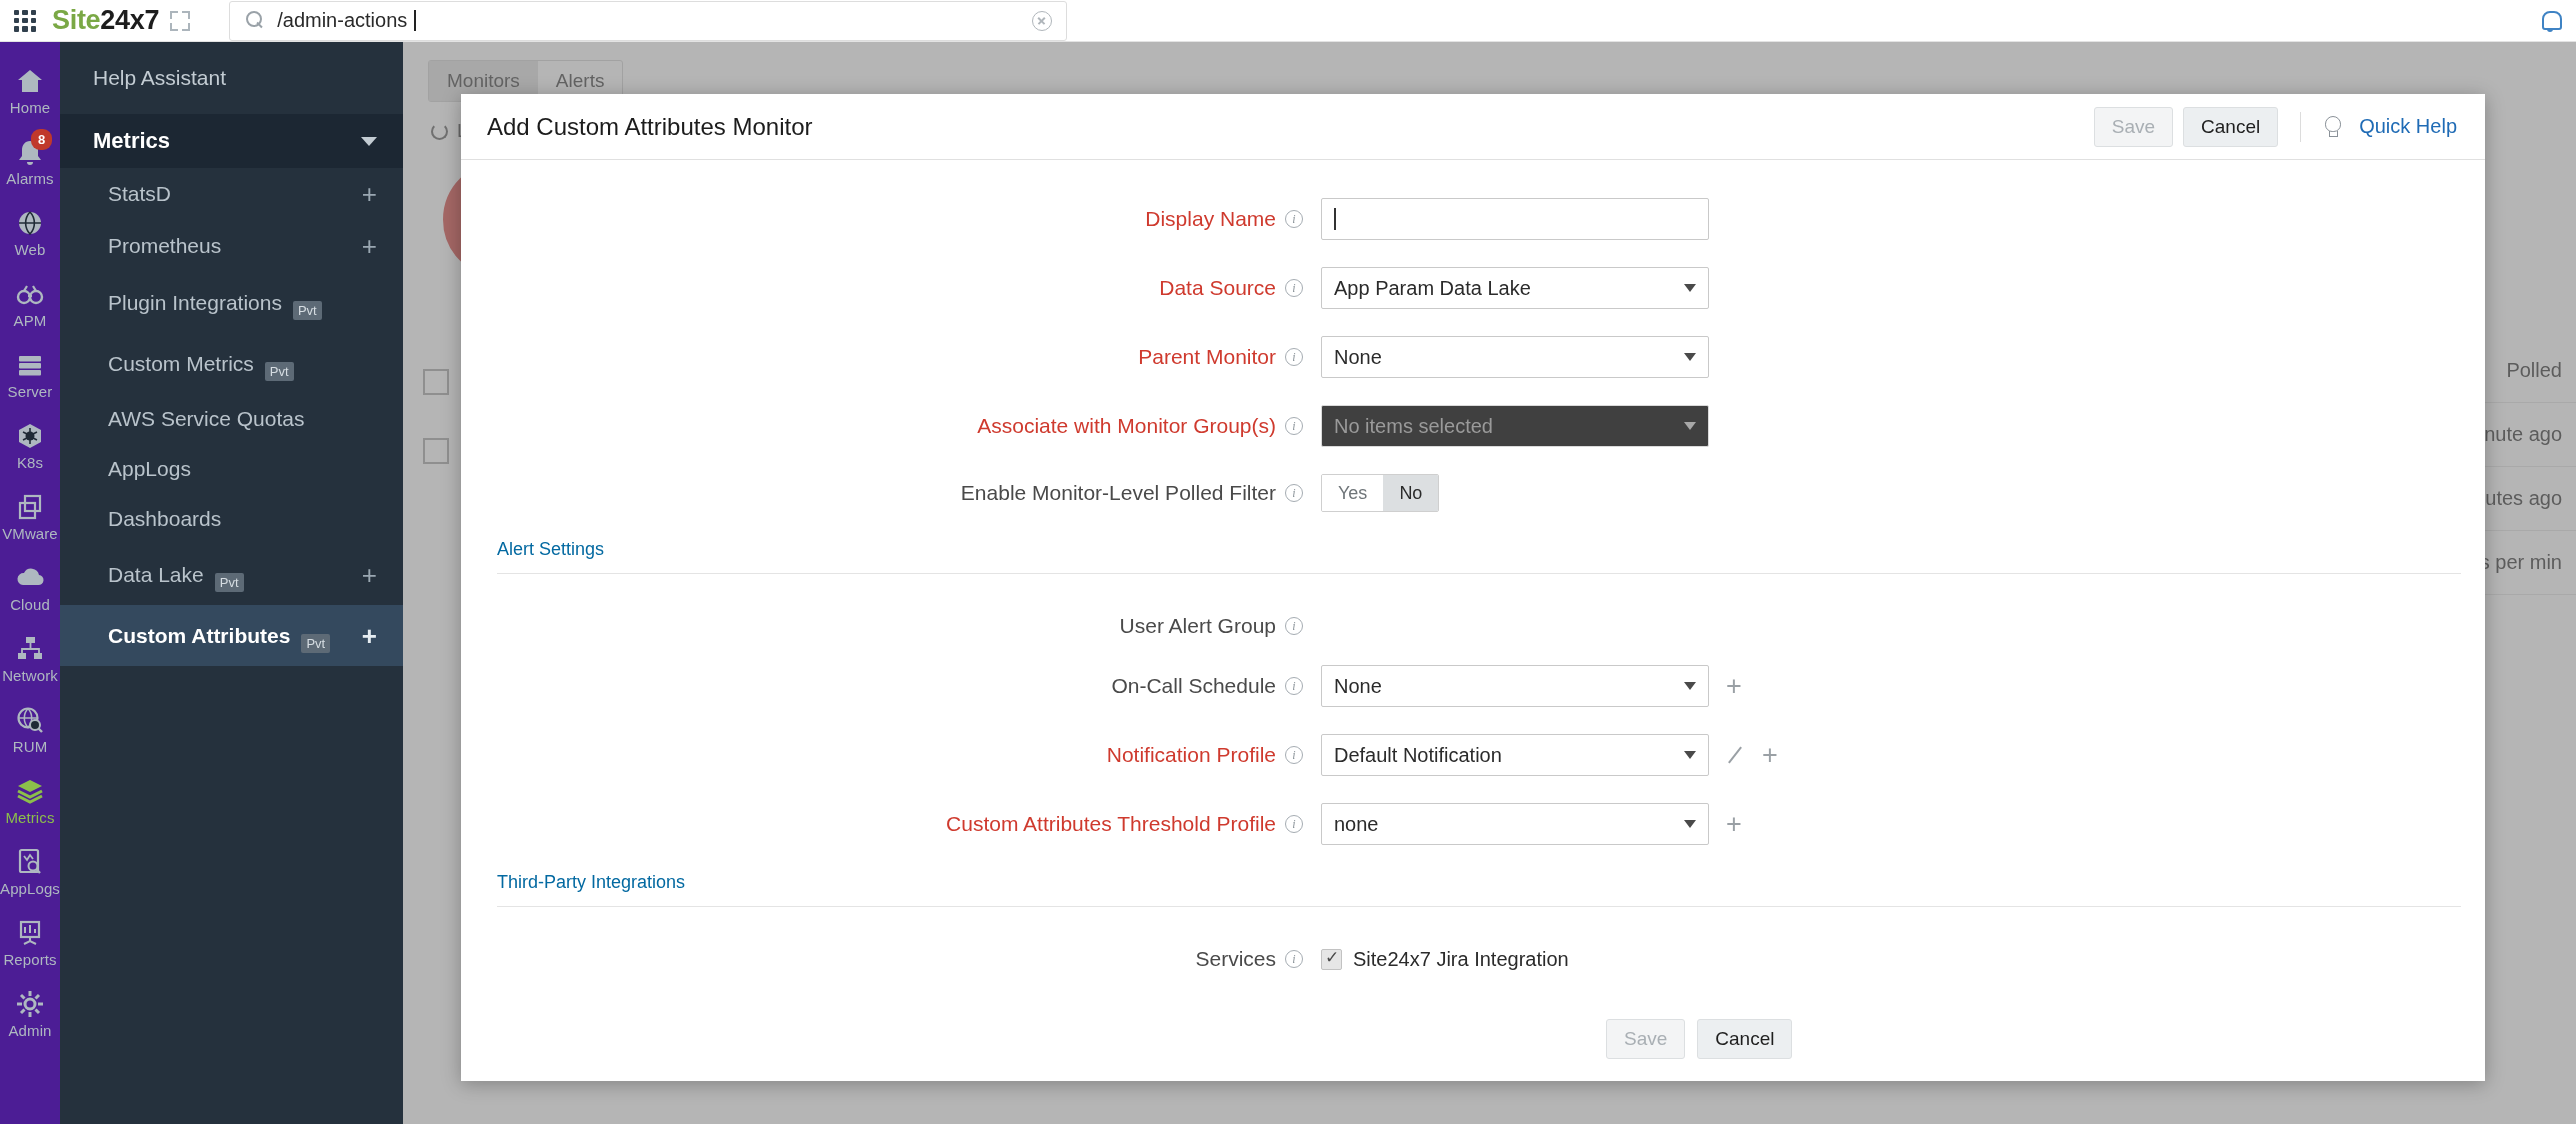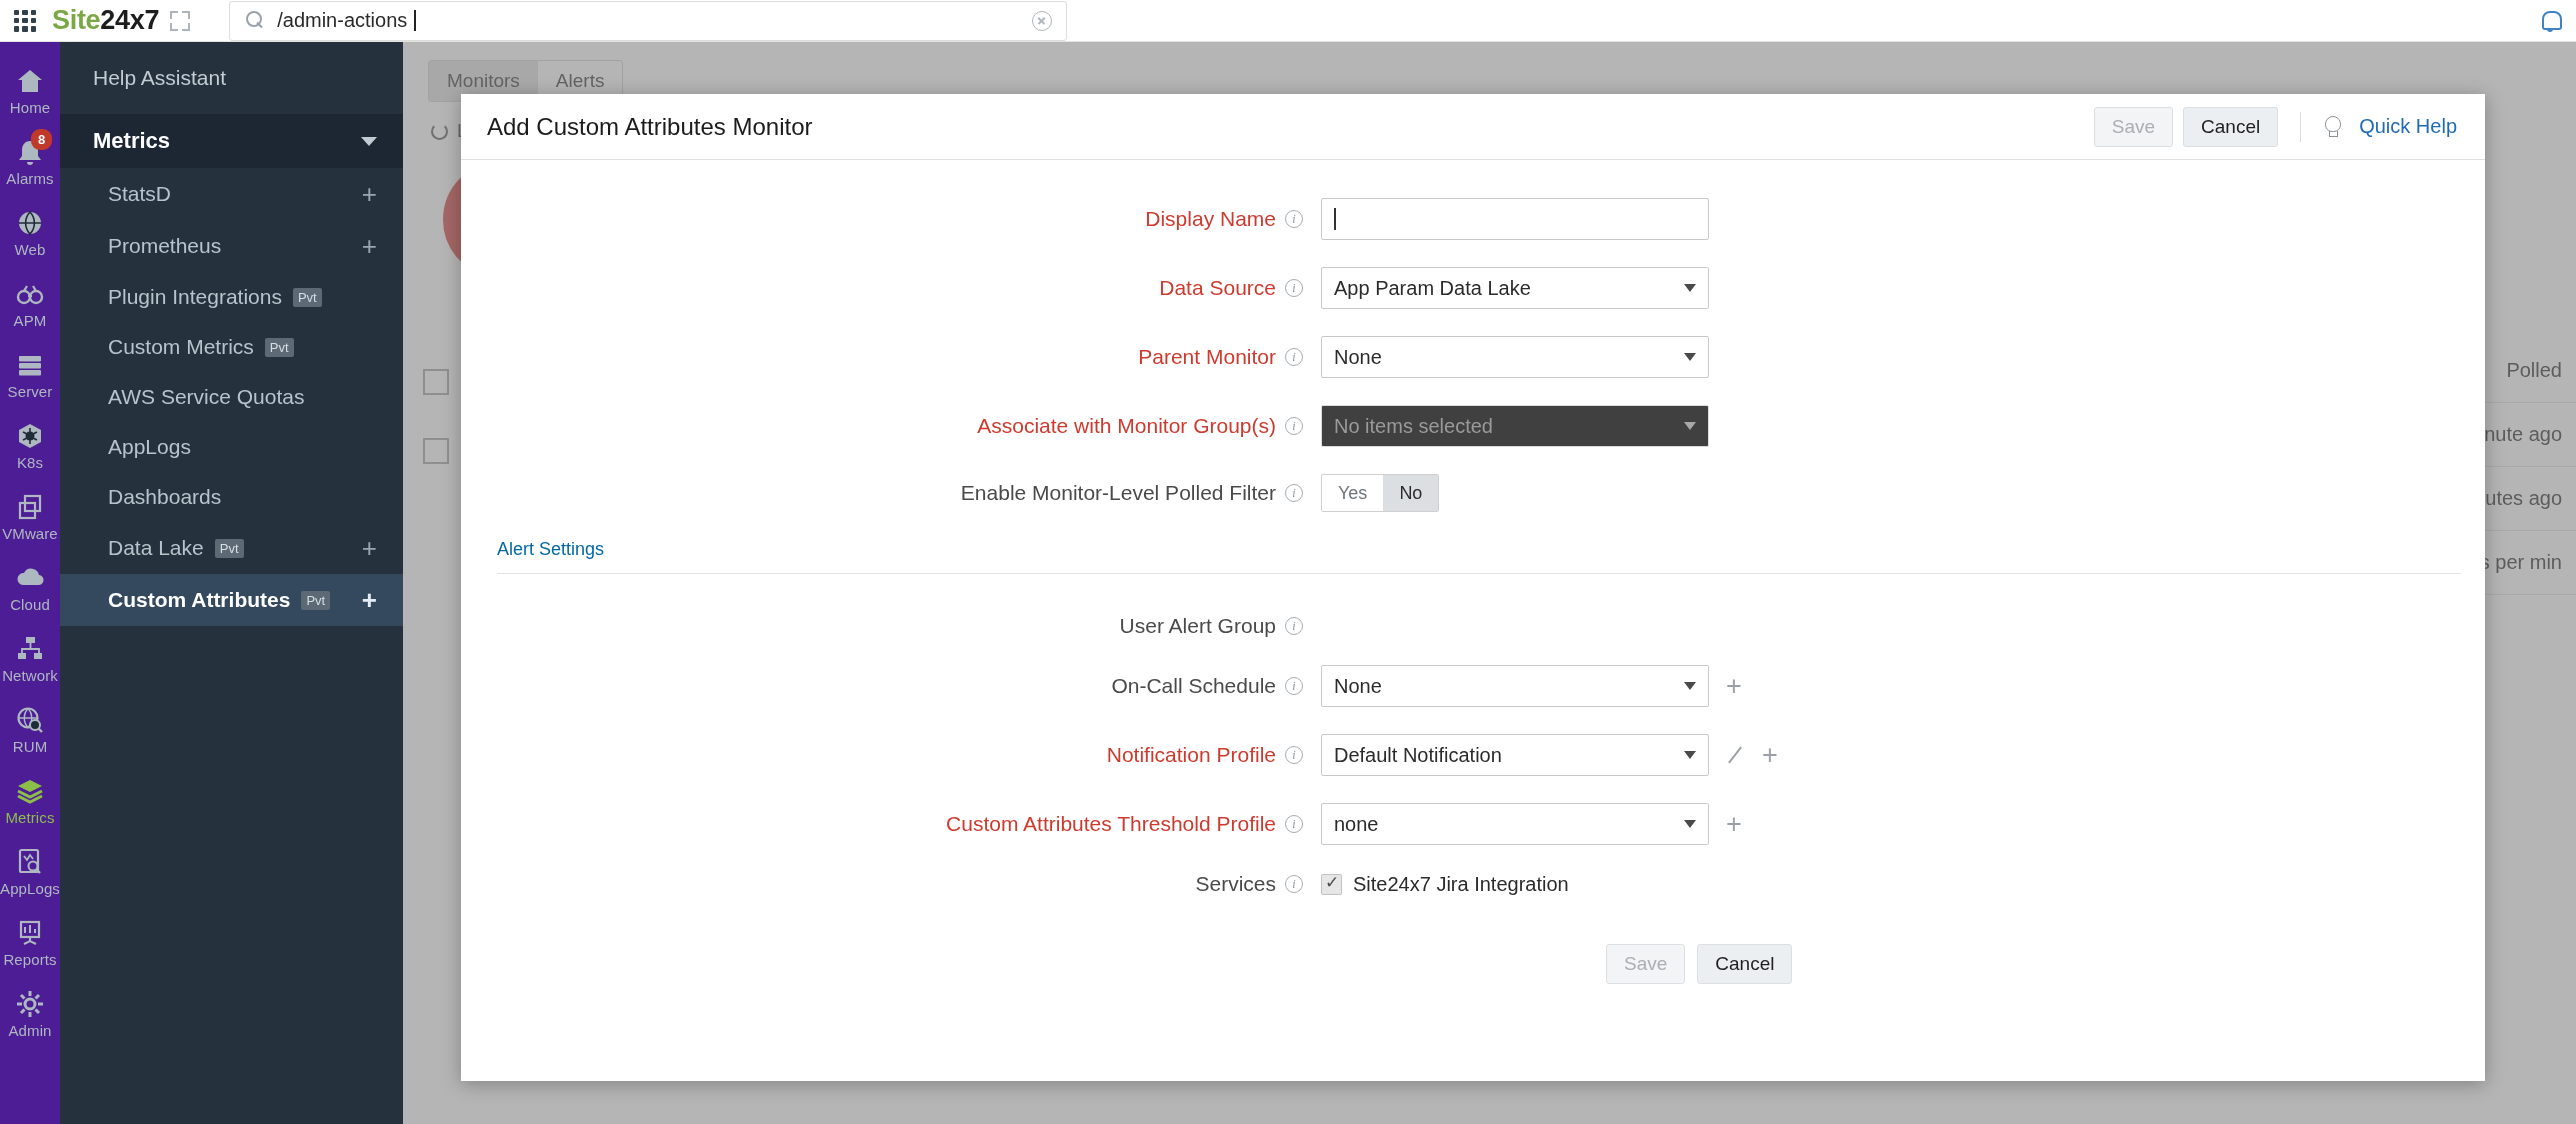--- a/index.html
+++ b/index.html
@@ -101,21 +101,21 @@
     padding: 13px 26px 13px 48px;
     color: #b9c3cb; font-size: 21px; position: relative;
   }
   .nav-item .plus { margin-left: auto; color: #9aa7b2; font-size: 26px; line-height: 1; }
   .nav-item.selected { background: #34495e; color: #ffffff; font-weight: bold; }
   .nav-item.selected .plus { color: #e6edf2; }
   .pvt {
     display: inline-block; margin-left: 11px;
     background: #5d6a76; color: #d6dde2;
     font-size: 13px; line-height: 1; padding: 3px 5px; border-radius: 2px;
-    font-weight: normal; vertical-align: 3px;
+    font-weight: normal; vertical-align: 3px; margin-top: 16px;
   }
 
   
   .bg-page { position: absolute; top: 42px; left: 403px; right: 0; bottom: 0; background: #ffffff; z-index: 1; }
   .bg-tabs { display: flex; margin: 18px 0 0 25px; border: 1px solid #d5d5d5; border-radius: 3px; width: fit-content; }
   .bg-tabs div { font-size: 19px; padding: 9px 18px; color: #4b4b4b; }
   .bg-tabs div.on { background: #e2e2e2; }
   .bg-sub { margin: 18px 0 0 28px; font-size: 19px; color: #555; display: flex; align-items: center; gap: 9px; }
   .refresh-ic { width: 17px; height: 17px; border: 2px solid #666; border-radius: 50%; border-top-color: transparent; }
   .bg-donut { position: absolute; left: 40px; top: 119px; width: 117px; height: 117px; border-radius: 50%; border: 19px solid #d9534f; }
@@ -550,20 +550,24 @@
         </div>
         <div class="fctrl">
           <div class="select">
             <span>none</span>
             <span class="arrow"></span>
           </div>
           <span class="ico-btn">+</span>
         </div>
       </div>
 
+      <div class="section-head">
+        <div class="t">Third-Party Integrations</div>
+        <div class="line"></div>
+      </div>
 
       <div class="frow">
         <div class="flabel">
           <span>Services</span>
           <span class="info-ic">i</span>
         </div>
         <div class="fctrl">
           <label class="cbwrap">
             <span class="cb checked gray"></span>
             <span>Site24x7 Jira Integration</span>

